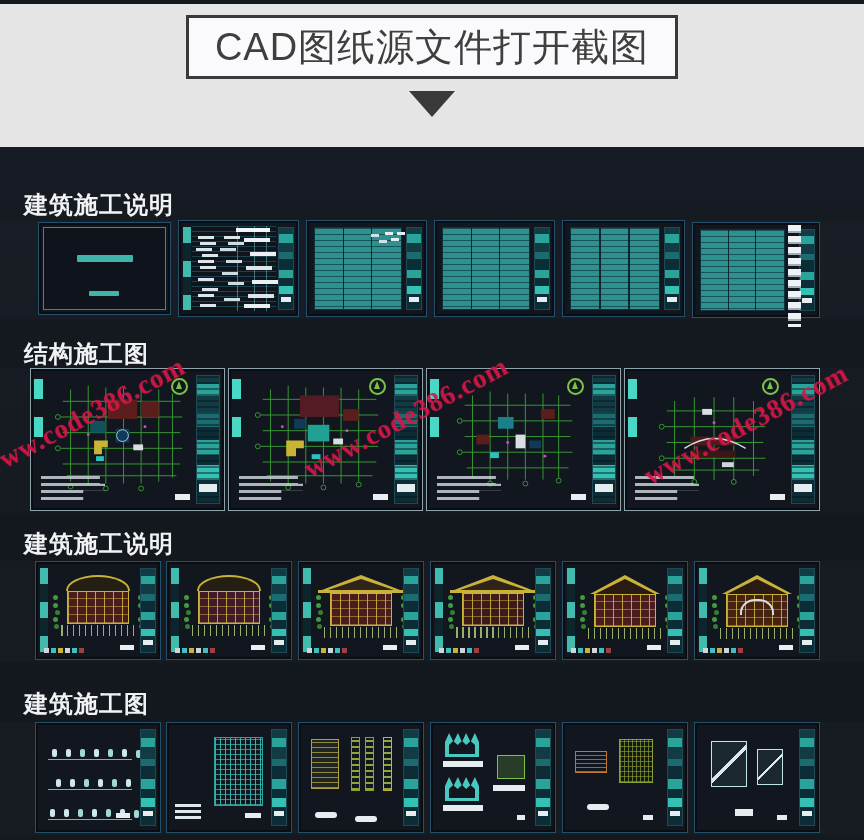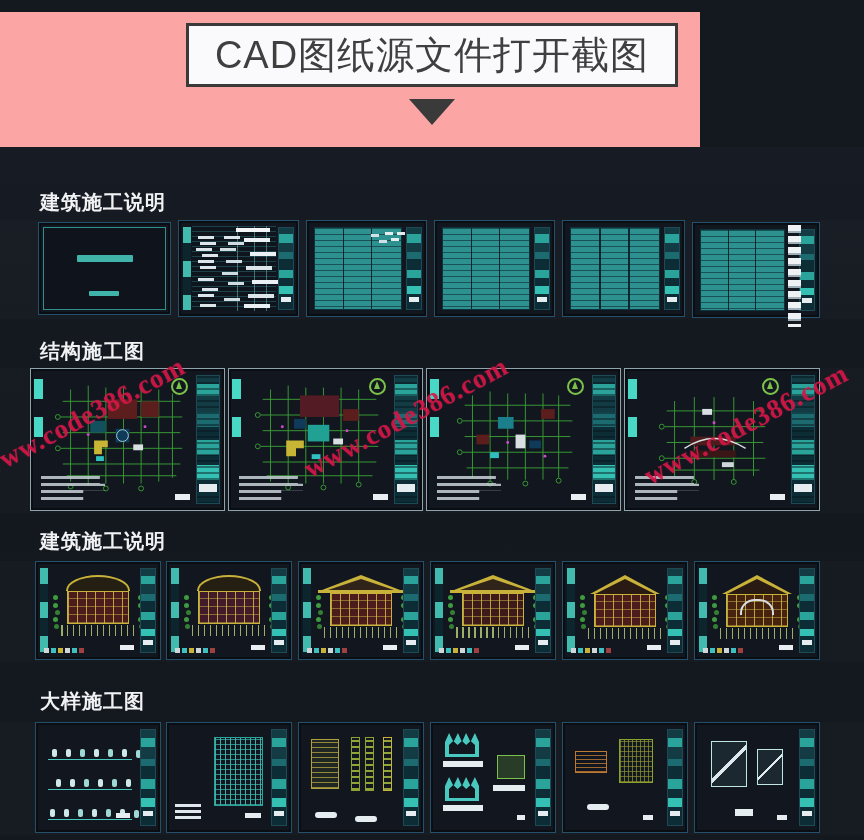--- a/index.html
+++ b/index.html
@@ -1,30 +1,30 @@
 <!DOCTYPE html>
 <html><head>
 <meta charset="utf-8">
 <style>
   html,body{margin:0;padding:0;background:#0c0e12;}
   .page{position:relative;width:864px;height:840px;overflow:hidden;
         font-family:"Liberation Sans",sans-serif;background:#14181f;}
 
   
-  .hdr{position:absolute;left:0;top:12px;width:700px;height:147px;background:#fca5a5;}
+  .hdr{position:absolute;left:0;top:4px;width:864px;height:147px;background:#e5e5e5;}
   .titlebox{position:absolute;left:186px;top:11px;width:486px;height:58px;
             border:3px solid #3a3a3a;background:#fafafc;display:flex;align-items:center;justify-content:center;}
   .titlebox span{font-size:38px;color:#3f3f3f;letter-spacing:1px;white-space:nowrap;}
   .tri{position:absolute;left:409px;top:87px;width:0;height:0;
        border-left:23px solid transparent;border-right:23px solid transparent;border-top:26px solid #3a3a3a;}
 
   
   .panel{position:absolute;left:0;top:147px;width:864px;height:693px;background:#14181f;
          background-image:linear-gradient(180deg,#171b23 0,#13171e 40%,#14181f 100%);}
-  .sec-label{position:absolute;left:40px;color:#f1f2f4;font-size:20px;font-weight:bold;letter-spacing:1px;}
+  .sec-label{position:absolute;left:24px;color:#f1f2f4;font-size:24px;font-weight:bold;letter-spacing:1px;}
 
   .row{position:absolute;left:0;width:864px;background:rgba(255,255,255,.015);}
   .th{position:absolute;box-sizing:border-box;background:#11161f;border:1px solid #24506b;
       box-shadow:inset 0 0 0 2px rgba(0,0,0,.4);}
   .th.lightframe{border-color:#8fa3ad;}
 
   
   .tstrip{position:absolute;top:6px;bottom:6px;right:4px;width:14px;border:1px solid #1d4a55;
     background:linear-gradient(180deg,#123b44 0 8%,#2aa39a 8% 18%,#123b44 18% 30%,#1b6b70 30% 38%,
                #0d2d36 38% 52%,#2aa39a 52% 62%,#0d2d36 62% 72%,#35c0b4 72% 81%,#0d2d36 81% 100%);}
@@ -406,21 +406,21 @@
           <div class="bwall" style="background-color:#46220f"></div>
           <span class="arcline"></span>
           <div class="piles"></div>
         </div>
         <span class="chips"></span>
         <span class="wbar"></span>
         <span class="tstrip"></span>
       </div>
     </div>
 
-    <div class="sec-label" style="top:541px">大样施工图</div>
+    <div class="sec-label" style="top:541px">建筑施工图</div>
     <div class="row" style="top:575px;height:113px">
 
       <div class="th" style="left:35px;top:0;width:126px;height:111px">
         <div class="drow" style="top:14px;height:22px">
             <span class="gdots"></span>
           </div>
         <div class="drow" style="top:44px;height:22px">
             <span class="gdots" style="left:8px"></span>
           </div>
         <div class="drow" style="top:74px;height:22px">

